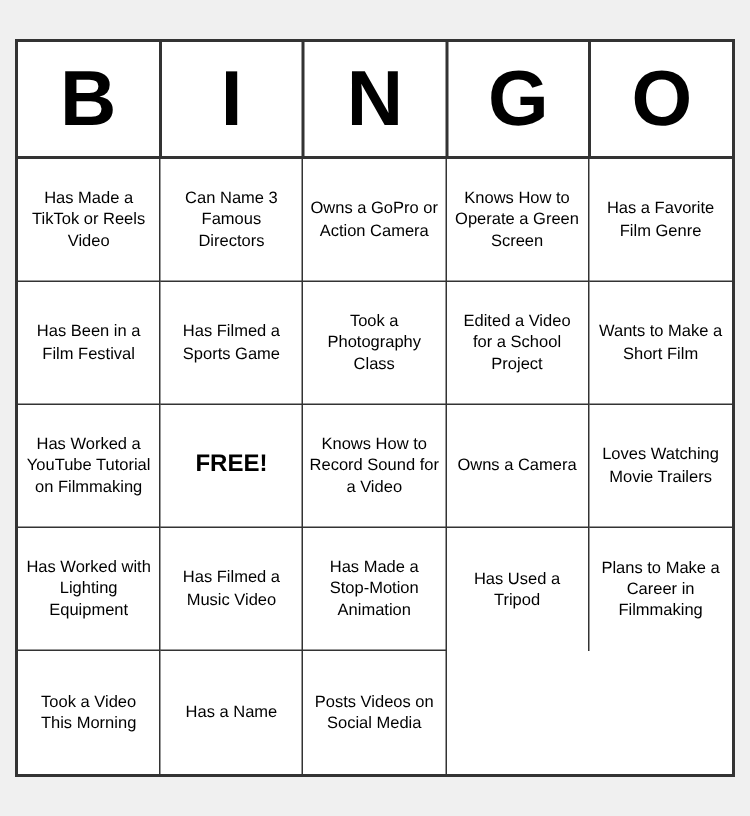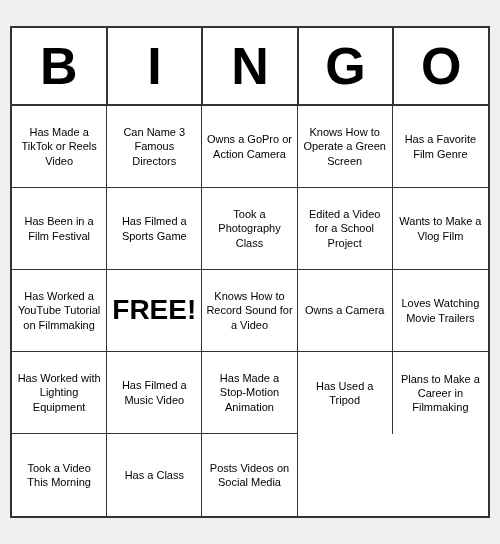--- a/index.html
+++ b/index.html
@@ -49,21 +49,21 @@
       line-height: 1.3;
       cursor: default;
     }
     .bingo-cell:nth-child(5n) {
       border-right: none;
     }
     .bingo-grid .bingo-cell:nth-last-child(-n+5) {
       border-bottom: none;
     }
     .bingo-cell.free {
-      font-size: 28px;
+      font-size: 16px;
       font-weight: bold;
     }
   </style>
 </head>
 <body>
 
 <div class="bingo-card">
   <div class="bingo-header">
   <div class="bingo-letter">B</div>
       <div class="bingo-letter">I</div>
@@ -74,28 +74,28 @@
   <div class="bingo-grid">
   <div class="bingo-cell">Has Made a TikTok or Reels Video</div>
       <div class="bingo-cell">Can Name 3 Famous Directors</div>
       <div class="bingo-cell">Owns a GoPro or Action Camera</div>
       <div class="bingo-cell">Knows How to Operate a Green Screen</div>
       <div class="bingo-cell">Has a Favorite Film Genre</div>
       <div class="bingo-cell">Has Been in a Film Festival</div>
       <div class="bingo-cell">Has Filmed a Sports Game</div>
       <div class="bingo-cell">Took a Photography Class</div>
       <div class="bingo-cell">Edited a Video for a School Project</div>
-      <div class="bingo-cell">Wants to Make a Vlog Film</div>
+      <div class="bingo-cell">Wants to Make a Short Film</div>
       <div class="bingo-cell">Has Worked a YouTube Tutorial on Filmmaking</div>
       <div class="bingo-cell free">FREE!</div>
       <div class="bingo-cell">Knows How to Record Sound for a Video</div>
       <div class="bingo-cell">Owns a Camera</div>
       <div class="bingo-cell">Loves Watching Movie Trailers</div>
       <div class="bingo-cell">Has Worked with Lighting Equipment</div>
       <div class="bingo-cell">Has Filmed a Music Video</div>
       <div class="bingo-cell">Has Made a Stop-Motion Animation</div>
       <div class="bingo-cell">Has Used a Tripod</div>
       <div class="bingo-cell">Plans to Make a Career in Filmmaking</div>
       <div class="bingo-cell">Took a Video This Morning</div>
-      <div class="bingo-cell">Has a Class</div>
+      <div class="bingo-cell">Has a Name</div>
       <div class="bingo-cell">Posts Videos on Social Media</div>
     </div>
 </div>
 
 </body></html>

